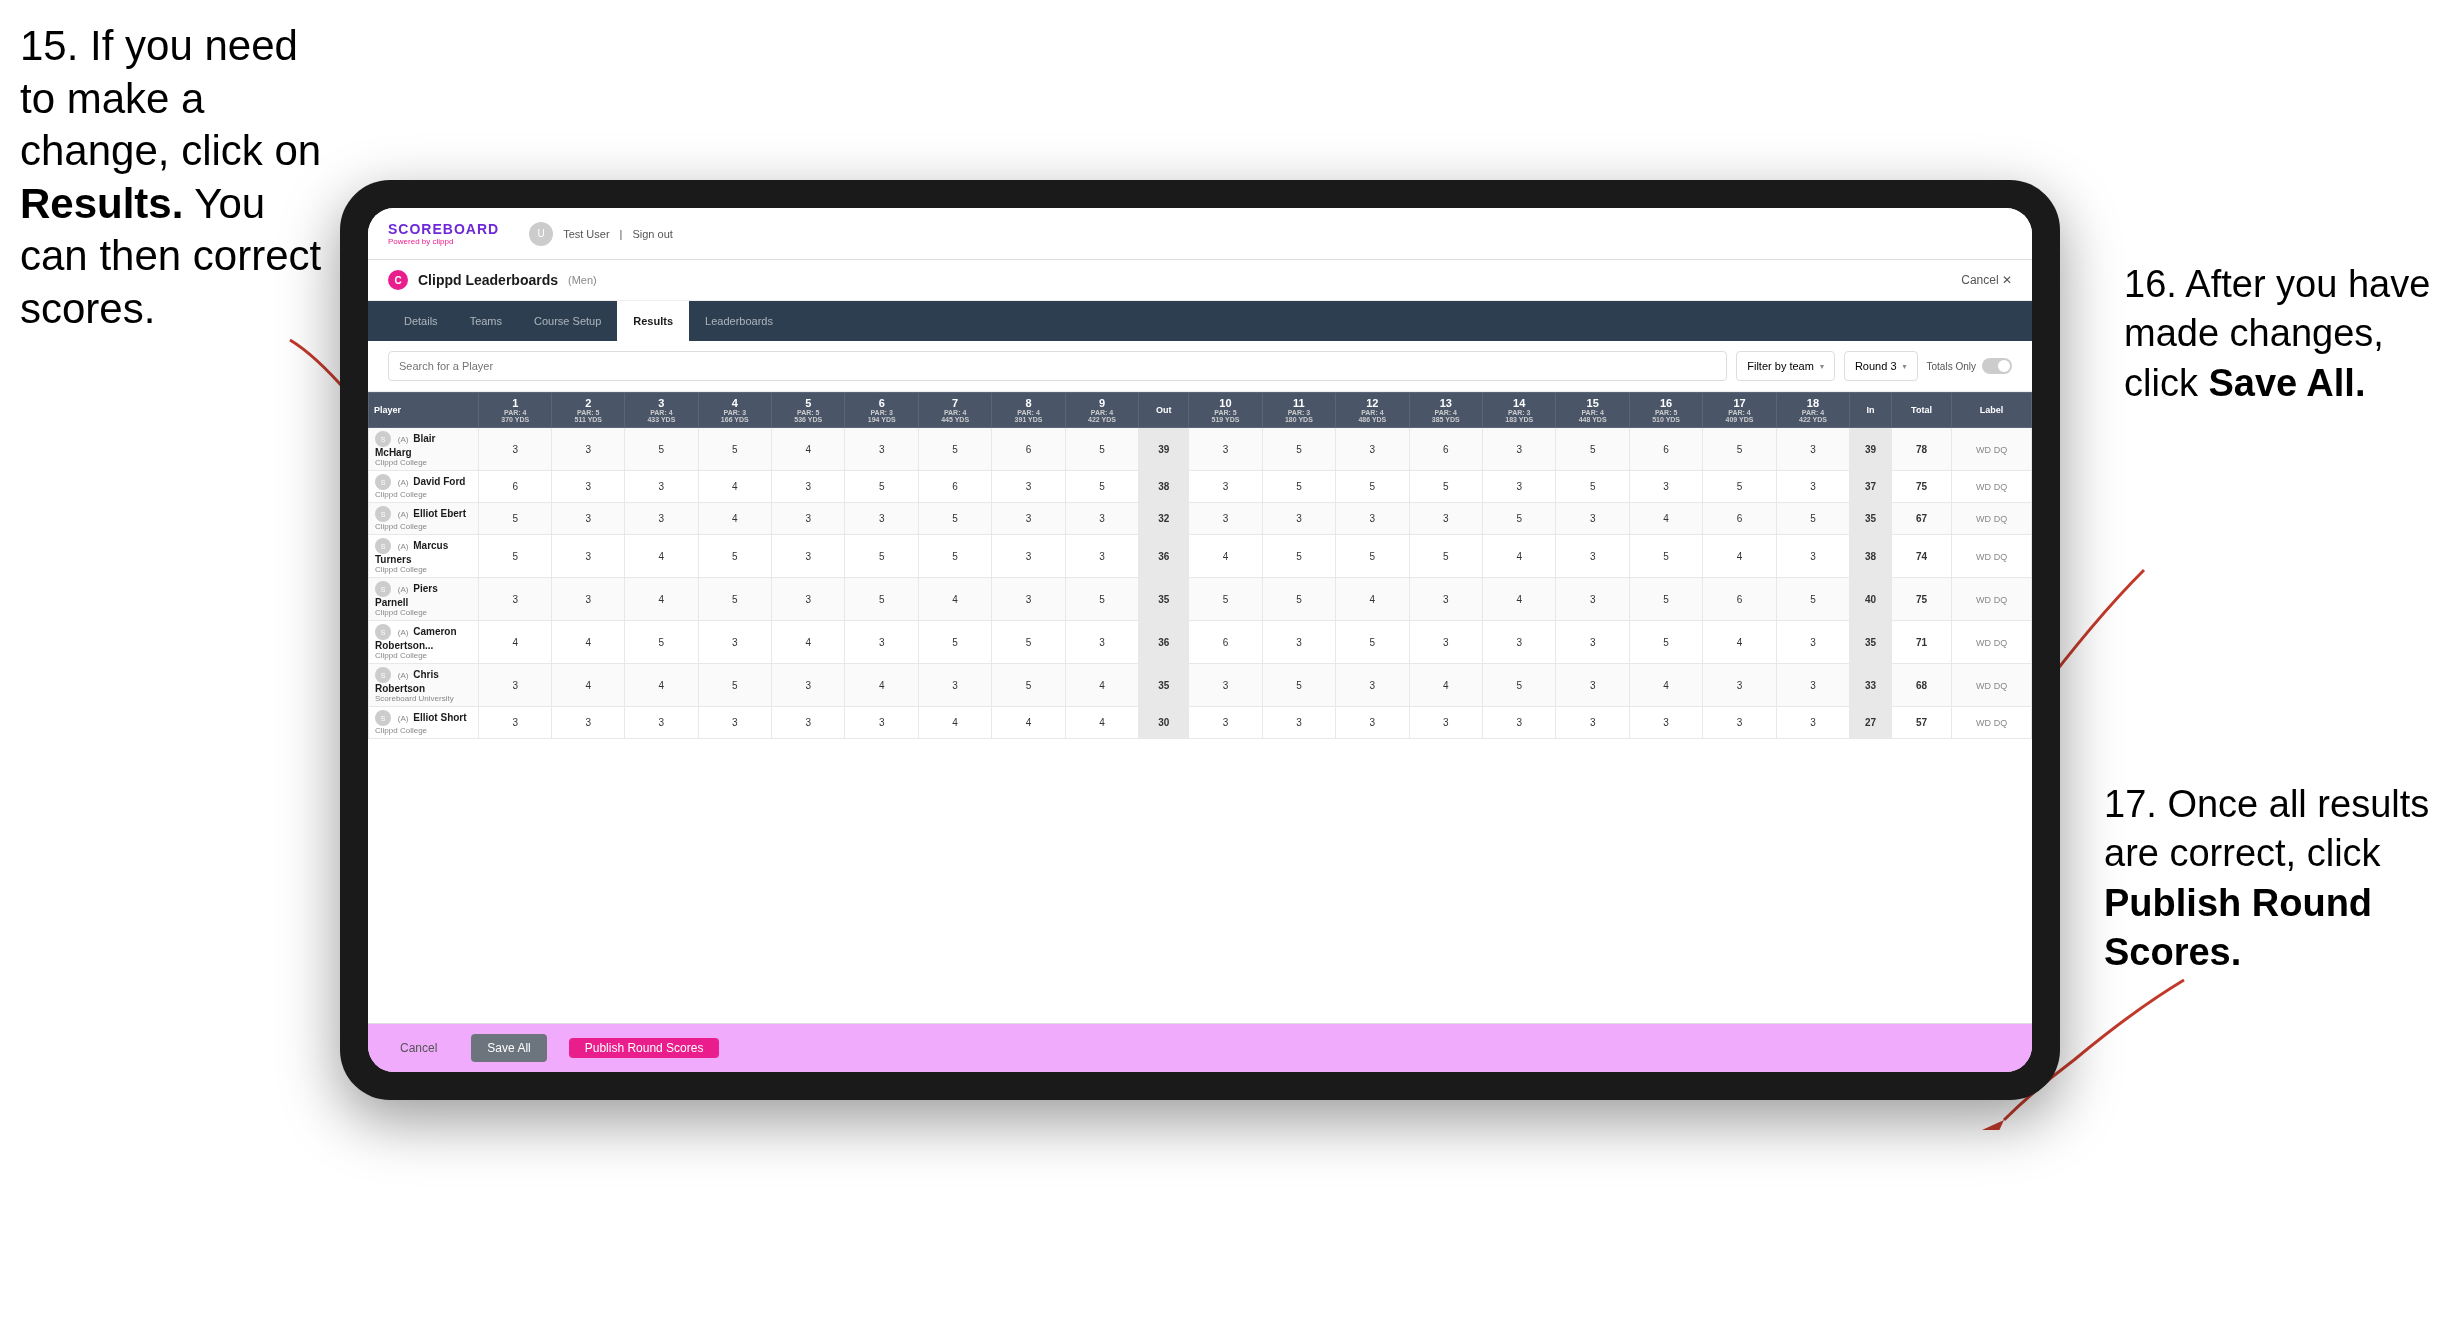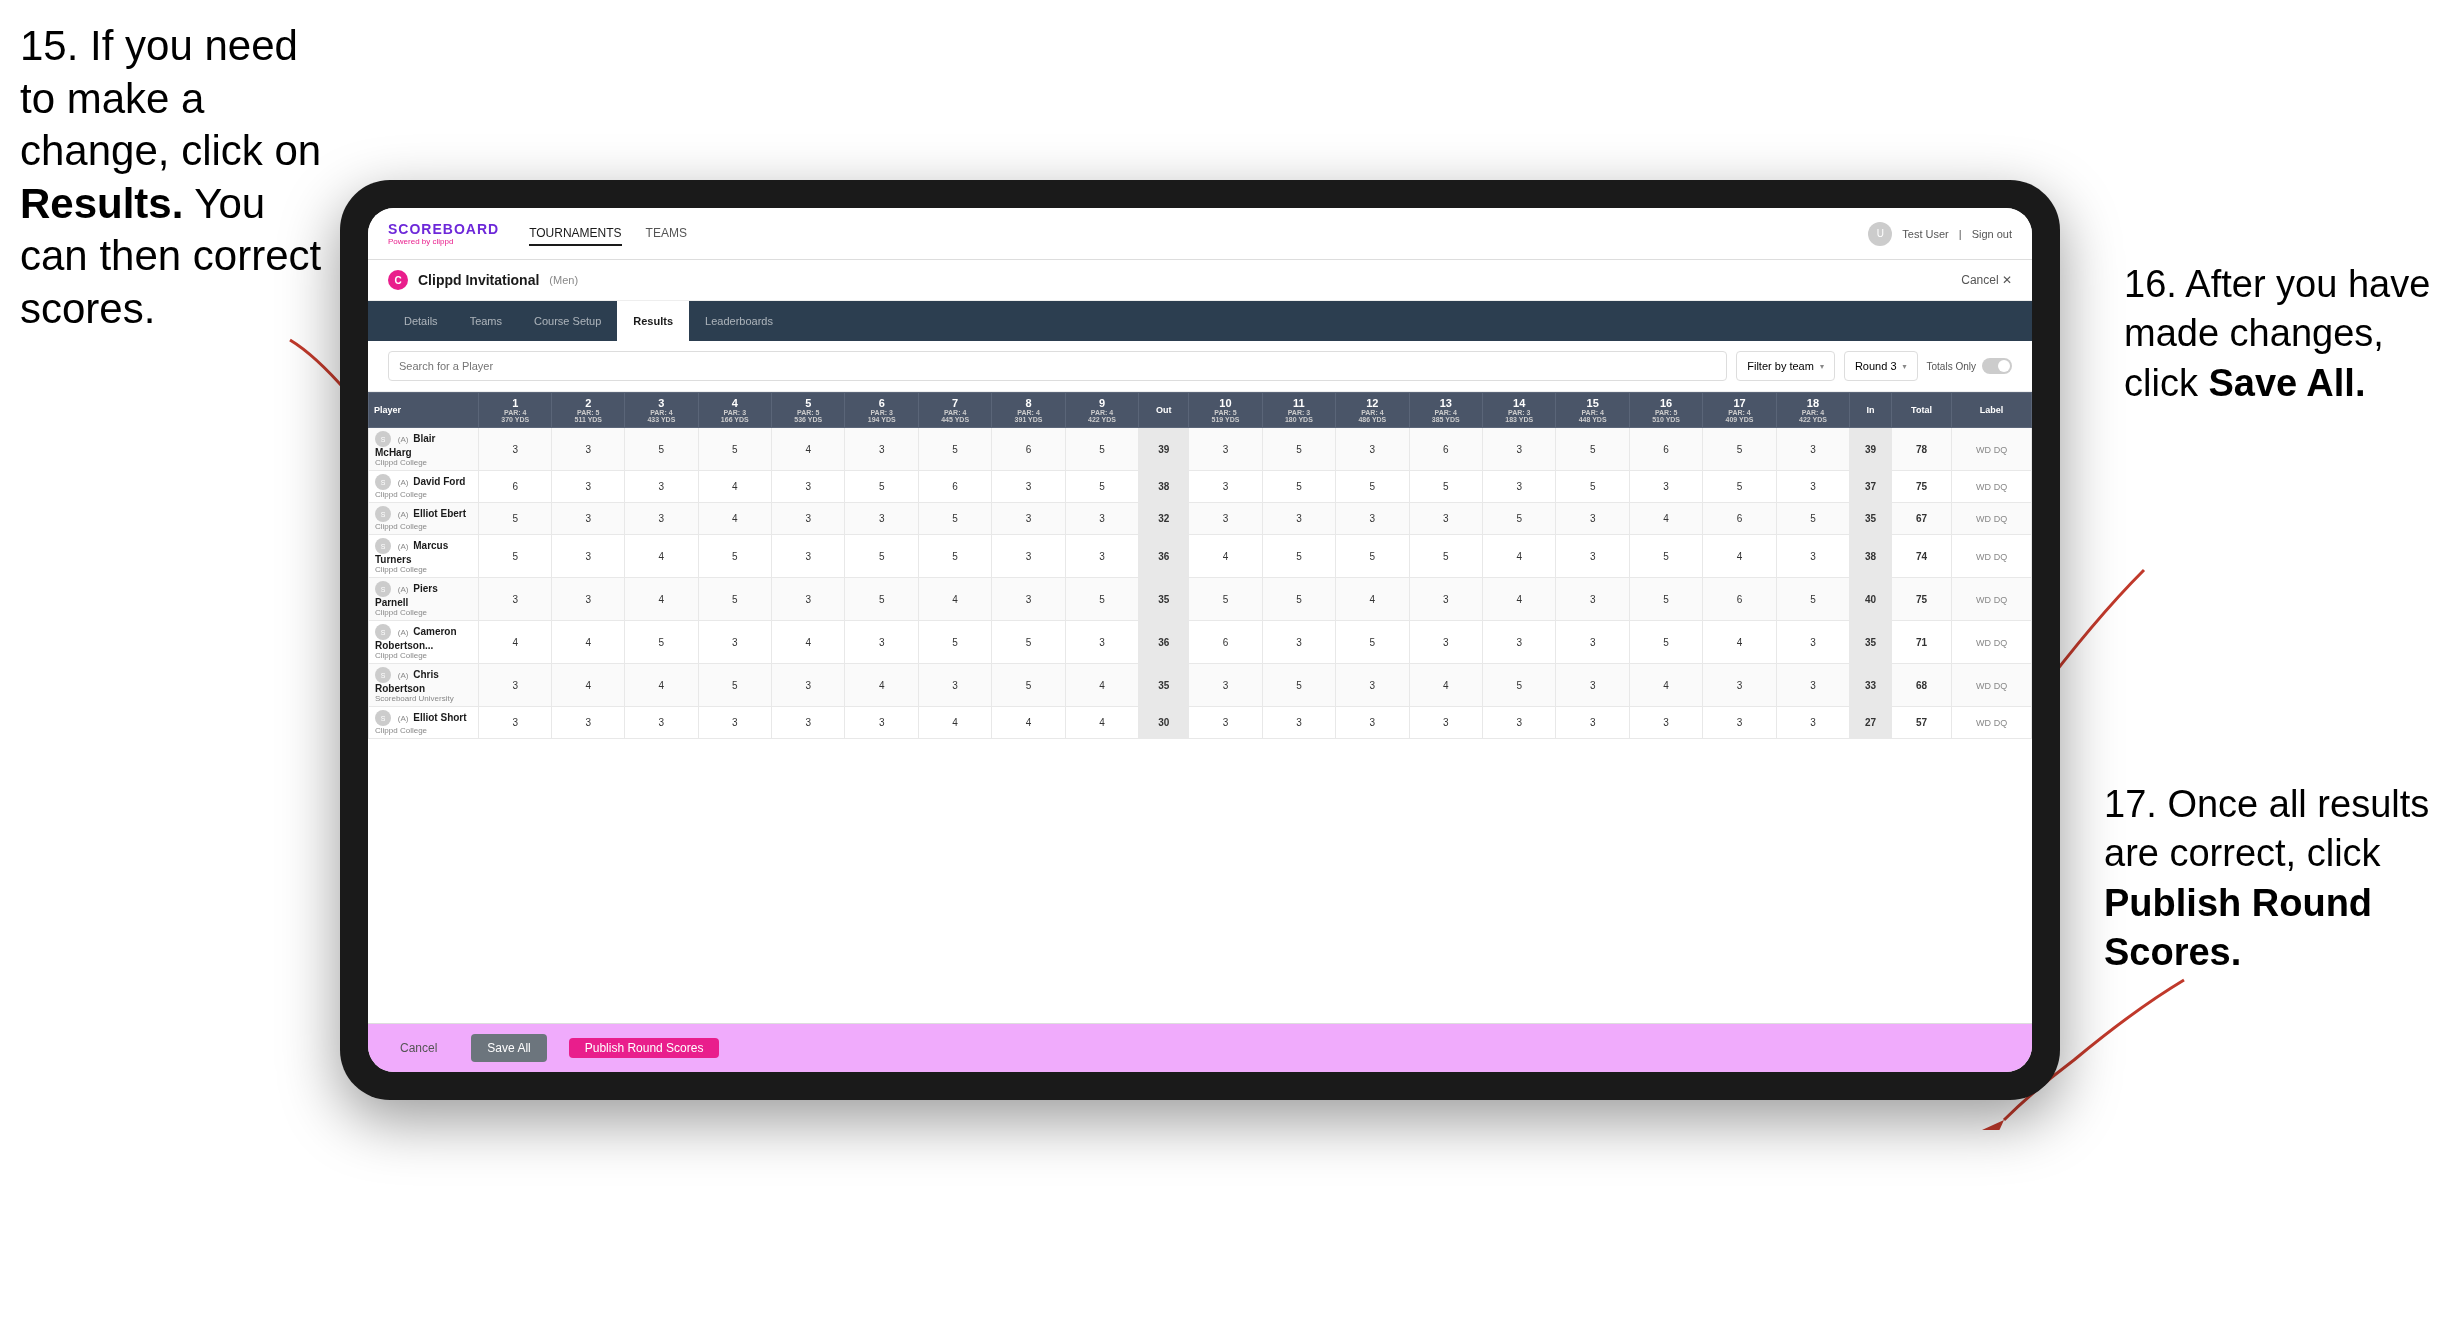--- a/index.html
+++ b/index.html
@@ -497,36 +497,32 @@
 </svg>
 
 <div class="tablet-frame">
   <div class="tablet-screen">
 
     <div class="nav-bar">
       <div class="logo-area">
         <span class="logo-text">SCOREBOARD</span>
         <span class="logo-sub">Powered by clippd</span>
       </div>
-      <div class="nav-links">
-        <a class="nav-link active">TOURNAMENTS</a>
-        <a class="nav-link">TEAMS</a>
-      </div>
       <div class="nav-right">
         <div class="user-avatar">U</div>
         <span>Test User</span>
         <span>|</span>
         <a style="cursor:pointer; color:#555; font-size:11px;">Sign out</a>
       </div>
     </div>
 
     <div class="tournament-header">
       <div class="tournament-title-area">
         <div class="tournament-icon">C</div>
-        <span class="tournament-name">Clippd Invitational</span>
+        <span class="tournament-name">Clippd Leaderboards</span>
         <span class="tournament-sub">(Men)</span>
       </div>
       <span class="cancel-btn">Cancel ✕</span>
     </div>
 
     <div class="sub-tabs">
       <div class="sub-tab">Details</div>
       <div class="sub-tab">Teams</div>
       <div class="sub-tab">Course Setup</div>
       <div class="sub-tab active">Results</div>

